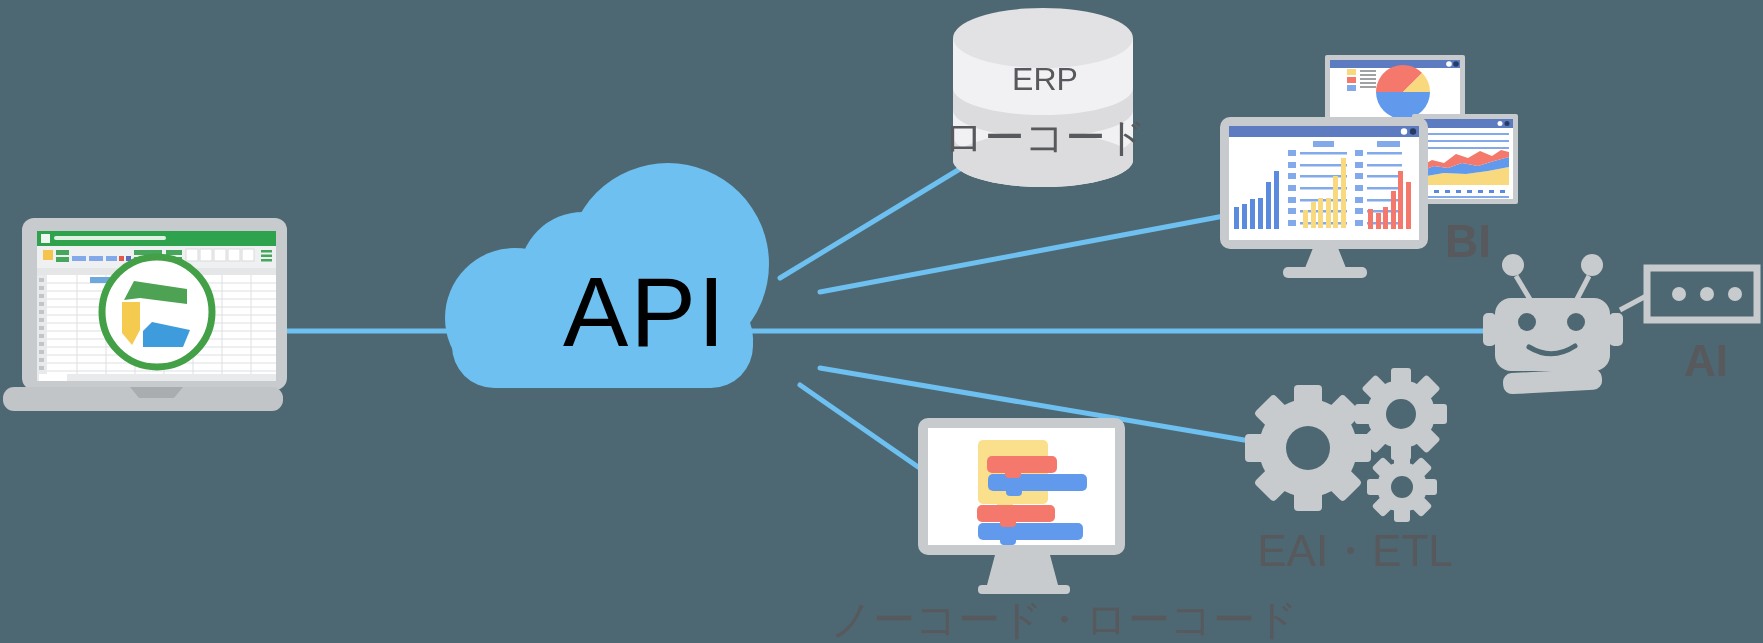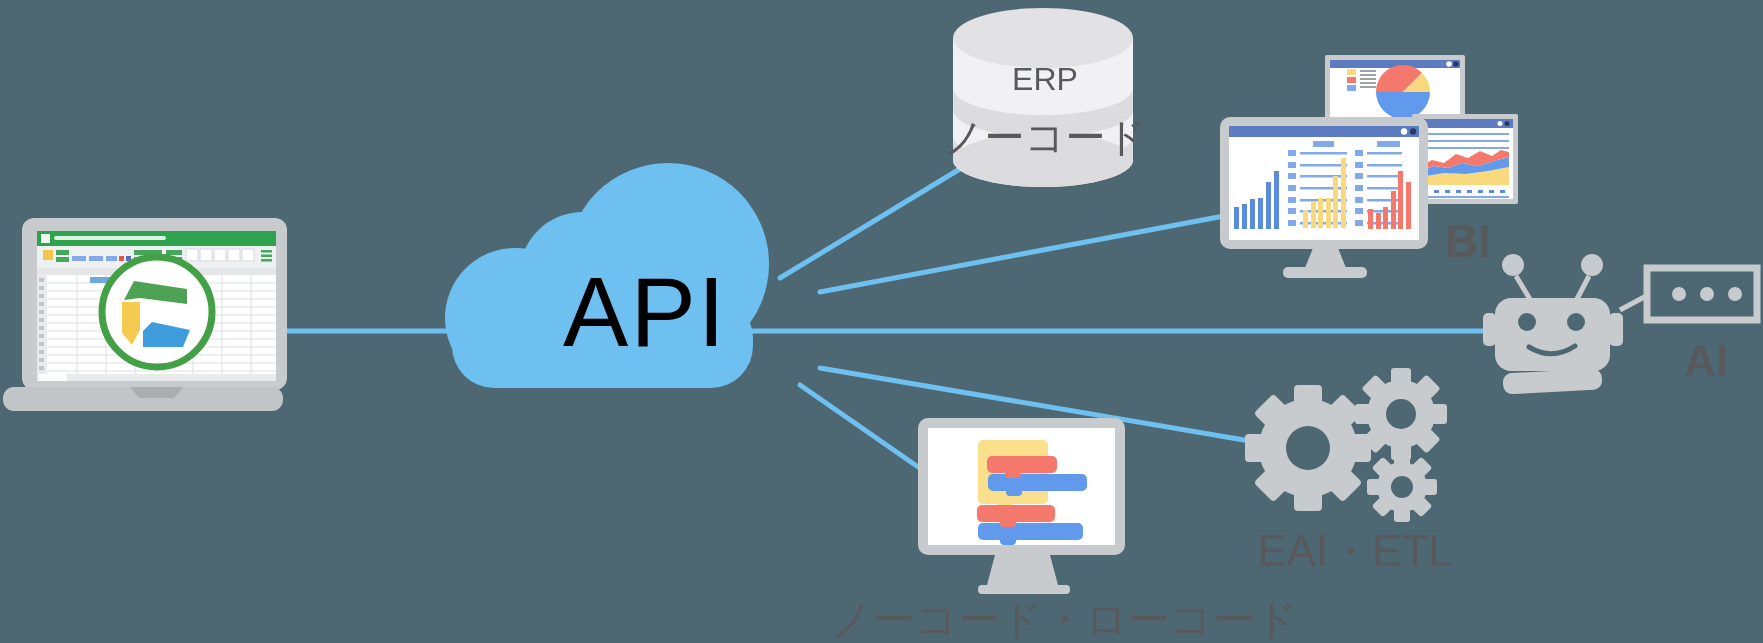--- a/index.html
+++ b/index.html
@@ -324,19 +324,19 @@
       <polygon points="143,331 152,322 190,330 183,347 143,347" fill="var(--logo-blue)"></polygon>
     </g>
     <rect class="f-base" x="3" y="387" width="280" height="24" rx="11"></rect>
     <path class="f-notch" d="M130,387 L183,387 L174,398 L139,398 Z"></path>
   </g>
 
 </svg>
 
 <div class="label api">API</div>
 <div class="label erp1">ERP</div>
-<div class="label erp2">ノーコード</div>
+<div class="label erp2">ローコード</div>
 <div class="label bi">BI</div>
 <div class="label ai">AI</div>
 <div class="label eai">EAI・ETL</div>
 <div class="label nocode">ノーコード・ローコード</div>
 
 </div>
 
 </body></html>

